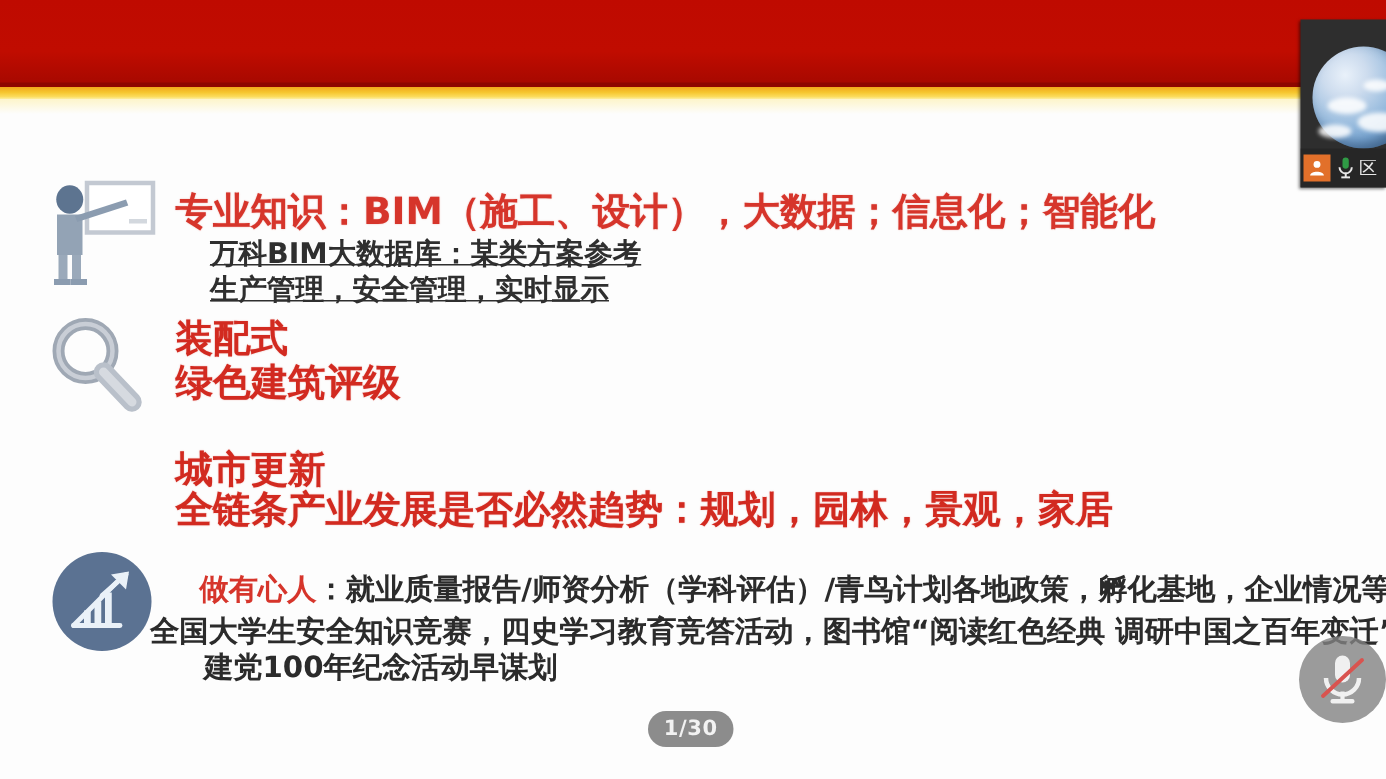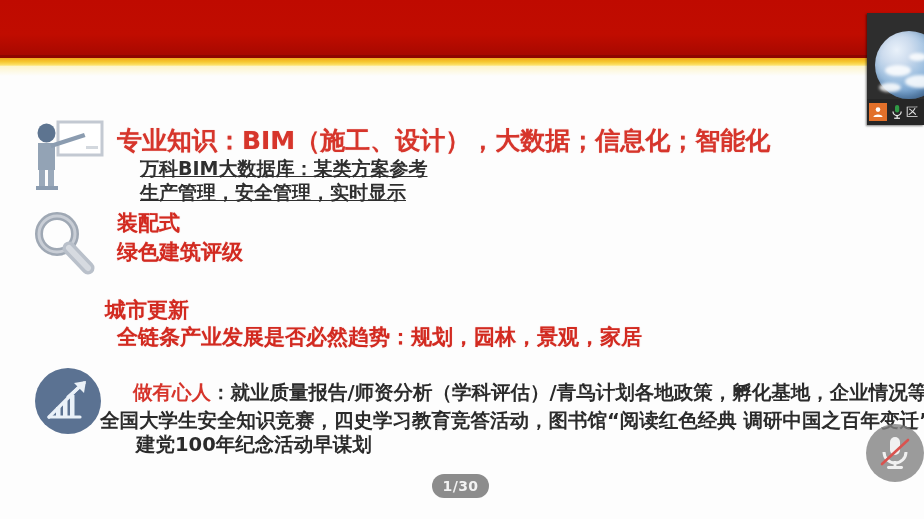--- a/index.html
+++ b/index.html
@@ -67,21 +67,21 @@
   }
   .red-head {
     color: #d6352b;
     font-size: 25px;
     font-weight: 700;
     letter-spacing: 0px;
     text-shadow: 0 0 1px rgba(214,53,43,0.45);
   }
   .red-line {
     color: #d22a20;
-    font-size: 21px;
+    font-size: 25px;
     font-weight: 700;
     text-shadow: 0 0 1px rgba(210,42,32,0.4);
   }
   .dark-sub {
     color: #2f2f2f;
     font-size: 19px;
     font-weight: 600;
     text-decoration: underline;
   }
   .dark-body {
@@ -233,21 +233,21 @@
       <svg width="74" height="76" viewBox="0 0 74 76">
         <circle cx="29" cy="26" r="18" fill="none" stroke="#9fa8b4" stroke-width="8"></circle>
         <circle cx="29" cy="26" r="18" fill="none" stroke="#c9ced6" stroke-width="3"></circle>
         <path d="M41 40 L60 60" stroke="#b9c0ca" stroke-width="13" stroke-linecap="round"></path>
         <path d="M41 40 L60 60" stroke="#d6dae0" stroke-width="6" stroke-linecap="round"></path>
       </svg>
     </span>
 
     <div class="txt red-line" style="left:117px; top:209px;">装配式</div>
     <div class="txt red-line" style="left:117px; top:238px;">绿色建筑评级</div>
-    <div class="txt red-line" style="left:105px; top:296px;">城市更新</div>
+    <div class="txt red-line" style="left:117px; top:296px;">城市更新</div>
     <div class="txt red-line" style="left:117px; top:323px;">全链条产业发展是否必然趋势：规划，园林，景观，家居</div>
 
     <span class="icon-box" style="left:34px; top:367px;">
       <svg width="68" height="68" viewBox="0 0 68 68">
         <circle cx="34" cy="34" r="33" fill="#5b7292"></circle>
 
         <path d="M16 50 L16 48 L44 20 L44 50 z" fill="none"></path>
         <path d="M15 50 L44 21" stroke="#eaf1f8" stroke-width="3.2" stroke-linecap="round"></path>
         <path d="M15 50 L46 50" stroke="#eaf1f8" stroke-width="3.2" stroke-linecap="round"></path>
 

